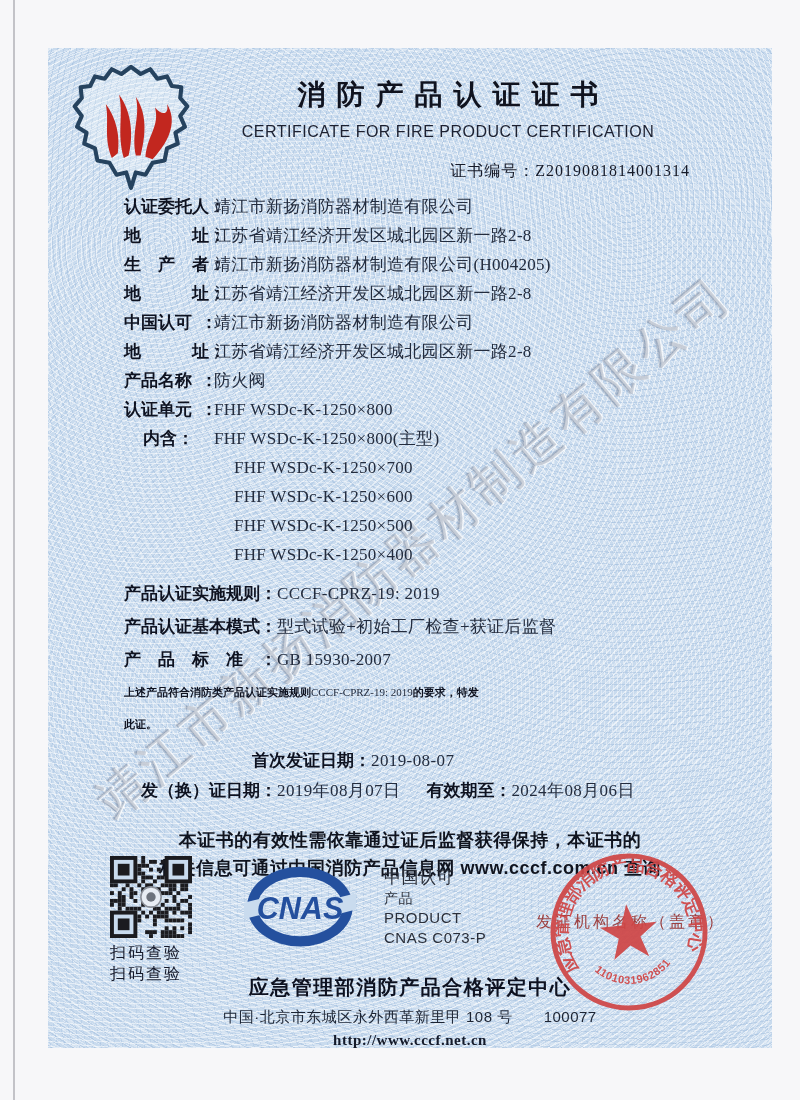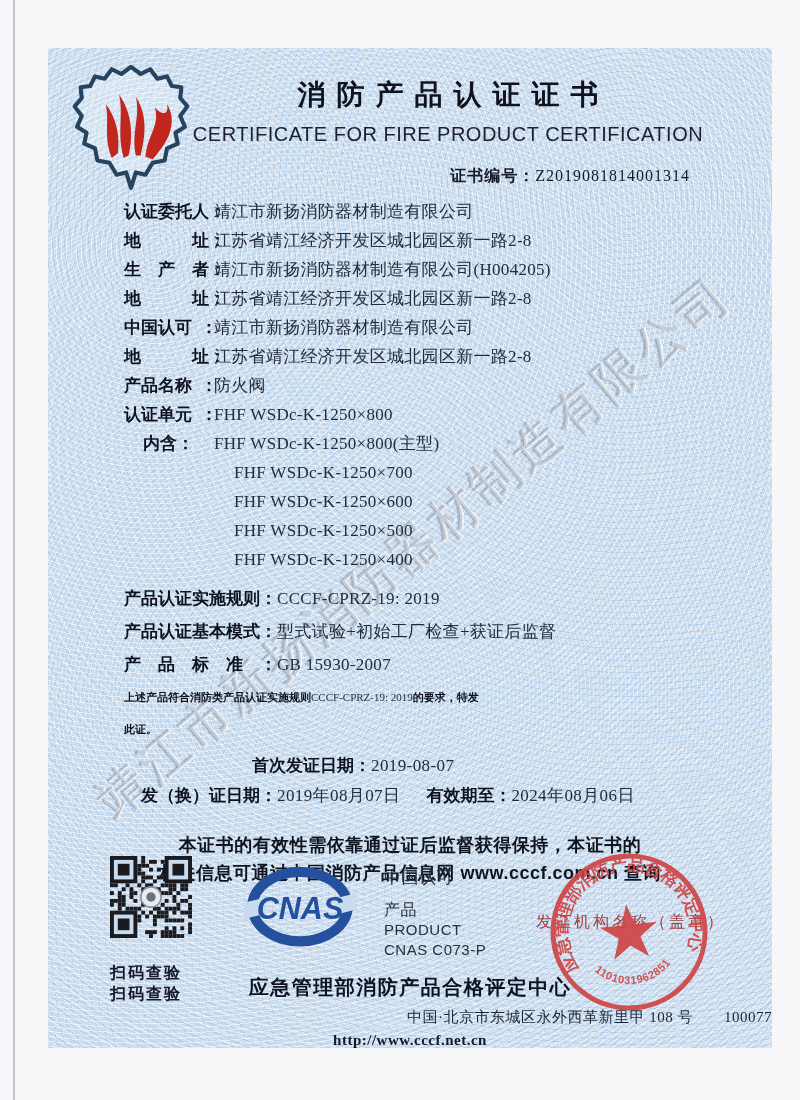--- a/index.html
+++ b/index.html
@@ -23,24 +23,24 @@
     transform:translate(-50%,-50%) rotate(-40deg);
     font-family:"Liberation Serif", serif; font-size:50px; letter-spacing:4px;
     color:rgba(125,138,158,.34);
     text-shadow:1px 1px 0 rgba(255,255,255,.75), -1px -1px 1px rgba(90,104,128,.25);
     pointer-events:none;
   }
   .content { position:relative; padding:28px 40px 0 76px; }
   .logo { position:absolute; left:22px; top:14px; width:122px; height:132px; }
   .titles { text-align:center; padding-left:40px; }
   .title-cn { font-size:28px; font-weight:bold; letter-spacing:11px; color:#10131f; text-indent:11px;}
-  .title-en { margin-top:9px; font-size:20px; letter-spacing:.5px; color:#1c2030; font-weight:500;}
+  .title-en { margin-top:9px; font-size:16px; letter-spacing:.5px; color:#1c2030; font-weight:500;}
   .cert-no { margin-top:20px; text-align:right; padding-right:42px;
     font-family:"Liberation Serif", serif; font-size:16px; color:#161a28; letter-spacing:1px; }
-  .cert-no b { font-family:"Liberation Sans", sans-serif; font-weight:bold; }
+  .cert-no b { font-family:"Liberation Sans", sans-serif; font-weight:normal; }
   .fields { margin-top:10px; }
   .frow { display:flex; line-height:29px; font-size:17px; }
   .frow .lab { width:90px; font-weight:bold; color:#0e1220; white-space:pre; flex:none; }
   .frow .lab.right { text-align:right; padding-right:20px; }
   .frow .val { font-family:"Liberation Serif", serif; color:#232c3e; letter-spacing:.3px; }
   .model-line { line-height:29px; font-size:17px; padding-left:110px;
     font-family:"Liberation Serif", serif; color:#232c3e; letter-spacing:.3px; }
   .rules { margin-top:8px; }
   .rrow { line-height:33px; font-size:17px; }
   .rrow .lab { font-weight:bold; color:#0e1220; white-space:pre; }
@@ -50,33 +50,33 @@
   .dates { margin-top:6px; }
   .drow { line-height:30px; font-size:17px;padding-left:17px; }
   .drow .lab { font-weight:bold; color:#0e1220; }
   .drow .val { font-family:"Liberation Serif", serif; color:#232c3e; letter-spacing:.4px; }
   .drow.first { padding-left:128px; }
   .gap { display:inline-block; width:26px; }
   .notice { margin-top:20px; text-align:center; font-size:18px; font-weight:600;
     color:#10141f; line-height:28px; letter-spacing:.5px; padding-right:36px;}
   
   .qr { position:absolute; left:62px; top:808px; width:82px; height:82px; }
-  .qr-caption { position:absolute; left:62px; top:894px; font-size:16px; font-weight:700;
-    color:#15192a; line-height:21px; letter-spacing:2px;margin-top:20px;}
+  .qr-caption { position:absolute; left:62px; top:894px; font-size:16px; font-weight:400;
+    color:#15192a; line-height:21px; letter-spacing:2px;}
   .cnas-logo { position:absolute; left:196px; top:816px; width:112px; height:88px; }
   .cnas-text { position:absolute; left:336px; top:820px; font-size:15px; color:#2a2f3a; line-height:20px; letter-spacing:.5px;}
   .cnas-text .cnline { white-space:nowrap; }
   .stamp-label { position:absolute; left:488px; top:864px; font-family:"Liberation Serif", serif;
     font-size:16px; letter-spacing:3px; color:#9c4040; white-space:nowrap; }
   .stamp { position:absolute; left:494px; top:796px; width:174px; height:176px;
     transform:rotate(-6deg); opacity:.92; }
   .org-line { position:absolute; left:0; top:926px; width:724px; text-align:center;
     font-size:20px; font-weight:bold; color:#0d1120; letter-spacing:1.5px; }
-  .addr-line { position:absolute; left:0; top:960px; width:724px; text-align:right;
-    font-family:Liberation Serif, serif; font-size:15px; color:#1c2433; letter-spacing:.5px; }
+  .addr-line { position:absolute; left:0; top:960px; width:724px; text-align:center;
+    font-family:Liberation Sans, sans-serif; font-size:15px; color:#1c2433; letter-spacing:.5px; }
   .url-line { position:absolute; left:0; top:984px; width:724px; text-align:center;
     font-family:"Liberation Serif", serif; font-size:15px; font-weight:bold; color:#141a2a; letter-spacing:.5px; }
 </style>
 </head>
 <body>
 
 <div class="paper">
   <div class="scan-line"></div>
 
   <div class="panel">
@@ -318,21 +318,21 @@
     </div>
 
     <svg class="cnas-logo" viewBox="0 0 120 95">
       <path fill-rule="evenodd" fill="#24509e" d="M60,3 A57,43 0 1 0 60,89 A57,43 0 1 0 60,3 Z M60,14 A46,32 0 1 1 60,78 A46,32 0 1 1 60,14 Z"></path>
       <rect x="-4" y="40" width="26" height="17" fill="#c9dbee" transform="rotate(-14 8 48)"></rect>
       <rect x="98" y="34" width="28" height="17" fill="#c9dbee" transform="rotate(-14 112 42)"></rect>
       <text x="60" y="59" text-anchor="middle" font-family="Liberation Sans, sans-serif" font-size="33" font-weight="bold" font-style="italic" fill="#24509e">CNAS</text>
     </svg>
     <div class="cnas-text">
       <div class="cnline" style="font-size:17px;">中国认可</div>
-      <div class="cnline" style="font-size:16px;margin-top:12px;">产品</div>
+      <div class="cnline" style="font-size:14px;">产品</div>
       <div class="cnline">PRODUCT</div>
       <div class="cnline">CNAS C073-P</div>
     </div>
 
     <div class="stamp-label">发证机构名称（盖章）</div>
     <svg class="stamp" viewBox="0 0 170 176">
       <defs>
         <path id="arcTop" d="M31.3,119 A62,62 0 1 1 138.7,119" fill="none"></path>
         <path id="arcBot" d="M45.2,121.4 A52,52 0 0 0 124.8,121.4" fill="none"></path>
       </defs>

